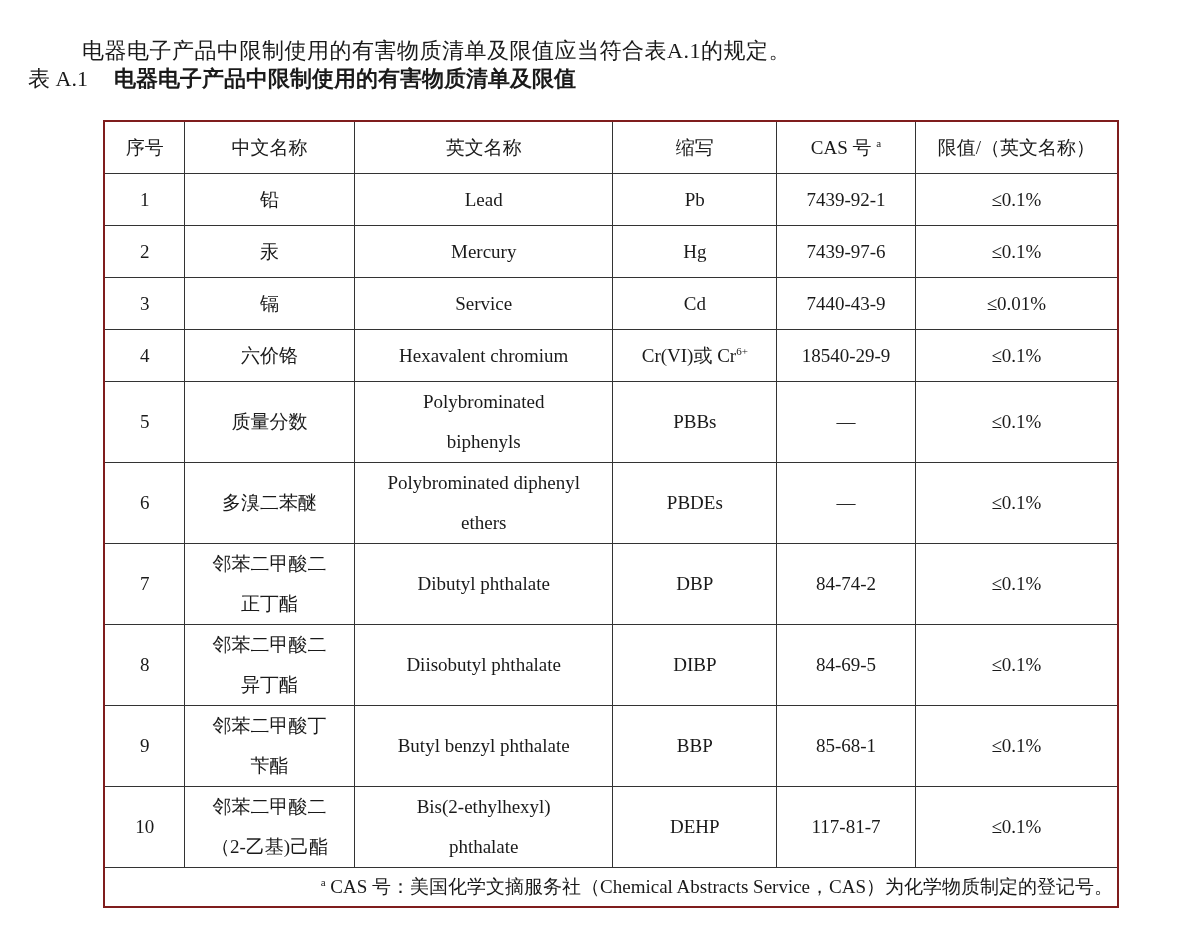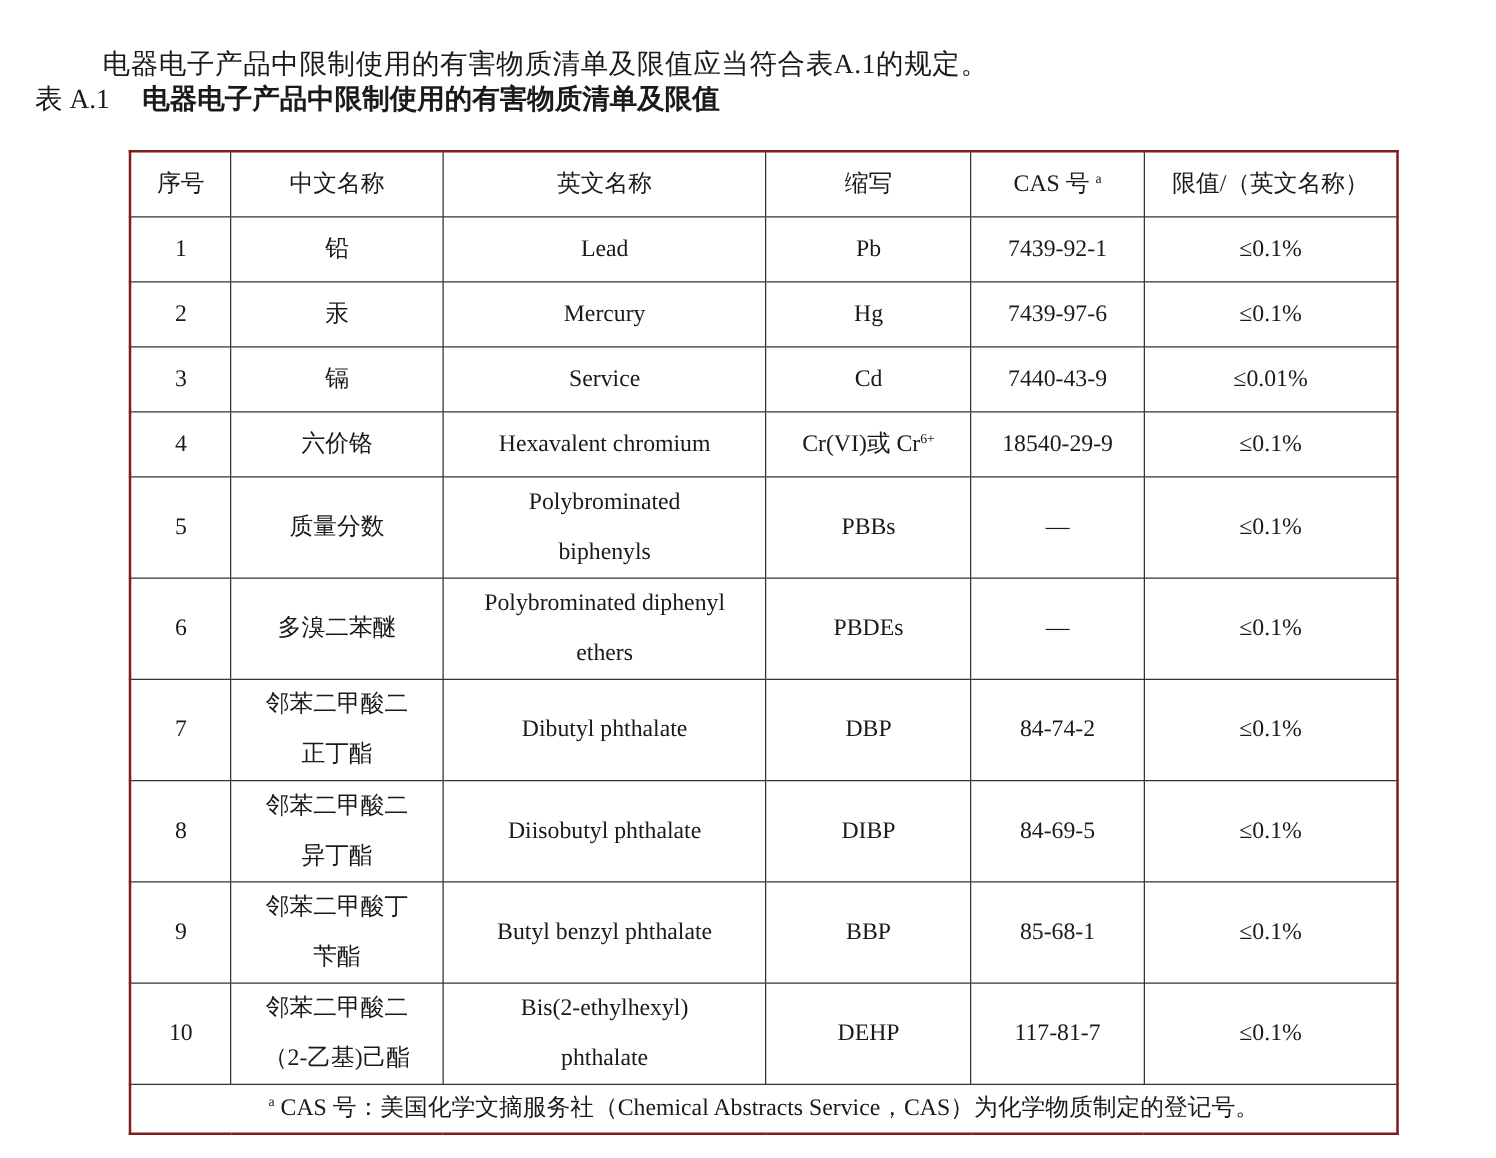--- a/index.html
+++ b/index.html
@@ -26,21 +26,21 @@
   col.c4 { width: 164px; } col.c5 { width: 139px; } col.c6 { width: 203px; }
   th, td {
     border: 1.5px solid #333; text-align: center; vertical-align: middle;
     padding: 0 4px; line-height: 40px; font-weight: normal;
   }
   thead th { height: 51px; }
   tr.single td { height: 51px; }
   tr.double td { height: 77px; line-height: 40px; margin-left: 36px; }
   td.wrap { line-height: 40px; }
   sup { font-size: 11px; vertical-align: 7px; line-height: 0; }
-  td.foot { text-align: center; height: 38px; line-height: 38px; font-size: 19px; white-space: nowrap; font-family: Liberation Serif, serif; }
+  td.foot { text-align: right; height: 38px; line-height: 38px; font-size: 19px; white-space: nowrap; font-family: Liberation Serif, serif; }
   table { border: 2px solid #7f1d1d; }
 </style>
 </head>
 <body>
 
 <div class="intro">电器电子产品中限制使用的有害物质清单及限值应当符合表A.1的规定。</div>
 
 <div class="caption">
   <span class="num">表 A.1</span><span>电器电子产品中限制使用的有害物质清单及限值</span>
 </div>

